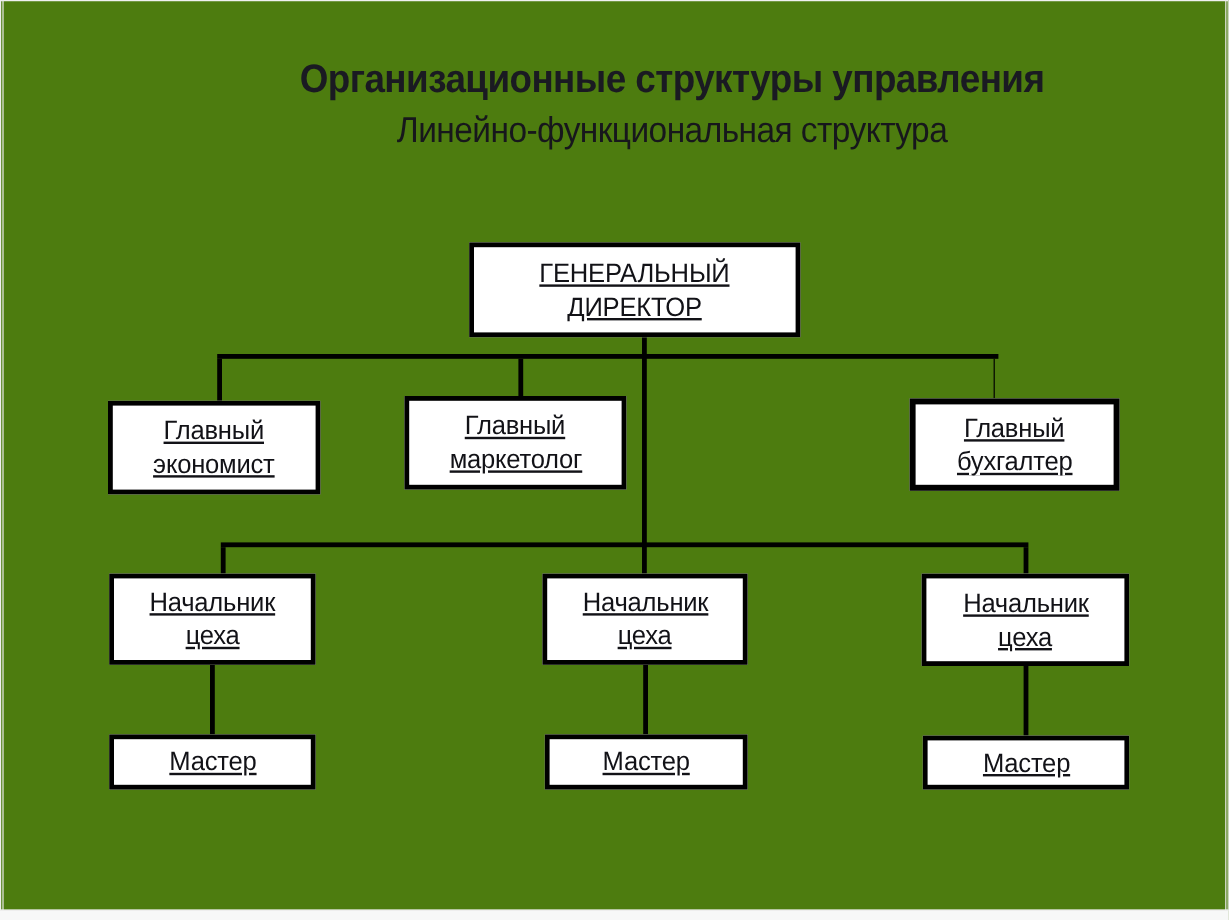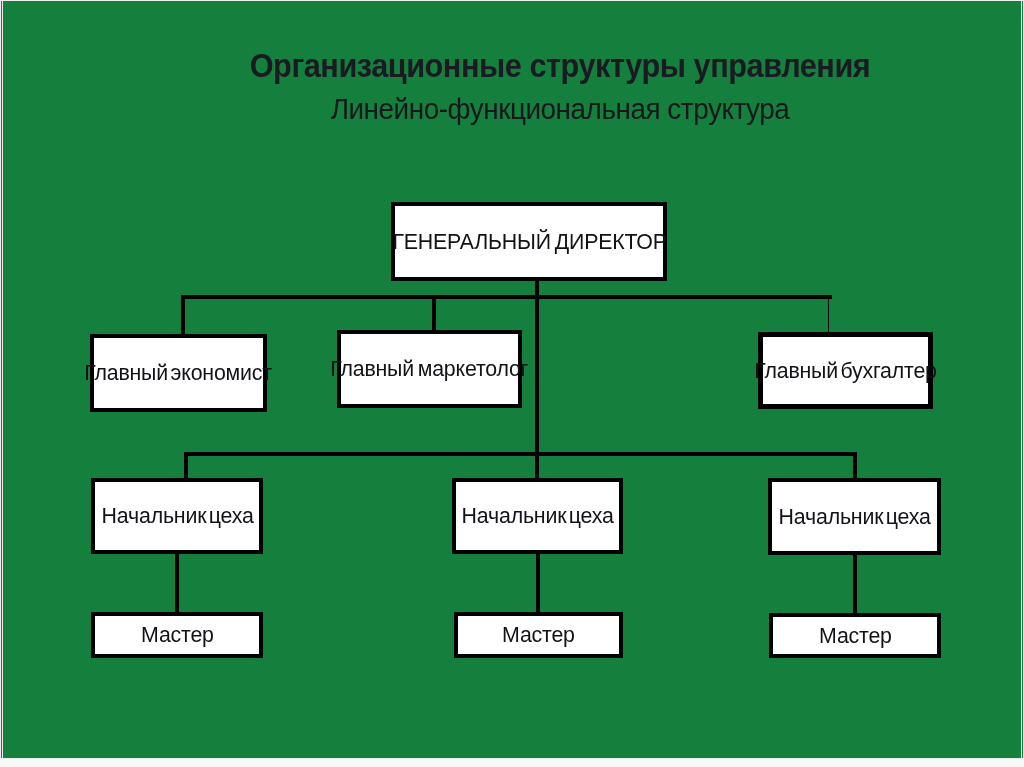--- a/index.html
+++ b/index.html
@@ -1,39 +1,39 @@
 <!DOCTYPE html>
 <html><head>
 <meta charset="utf-8">
 <style>
   html,body{margin:0;padding:0;background:#fdfdfd;}
   .screen{
-    position:relative;width:1024px;height:767px;background:#15803d;
+    position:relative;width:1024px;height:767px;background:#4d7c0f;
     font-family:"Liberation Sans","DejaVu Sans",sans-serif;
     overflow:hidden;
     box-shadow:inset 0 0 0 1px #f0f0f0;
   }
   .edge-left{position:absolute;left:2px;top:0;width:1px;height:767px;background:#ececec;}
   .edge-right{position:absolute;right:2px;top:0;width:1px;height:767px;background:#ececec;}
   .bottom-strip{position:absolute;left:0;bottom:0;width:1024px;height:8px;background:#f7f8f8;border-top:1px solid #ebebeb;}
 
   .title-wrap{position:absolute;left:96px;top:46px;width:928px;text-align:center;color:#1a1a22;}
   .title-main{
     font-size:33px;font-weight:bold;line-height:40px;letter-spacing:-0.5px;
     transform:scaleX(0.93);transform-origin:center;white-space:nowrap;
   }
   .title-sub{
     font-size:30px;font-weight:normal;line-height:38px;letter-spacing:-0.5px;color:#17171c;
     transform:scaleX(0.93);transform-origin:center;white-space:nowrap;margin-top:4px;
   }
 
   .node{
     position:absolute;box-sizing:border-box;background:#ffffff;border:4px solid #000000;
-    display:flex;flex-direction:row;align-items:center;justify-content:center;
-    color:#121217;font-size:22px;line-height:28px;text-align:center;letter-spacing:-0.2px;
+    display:flex;flex-direction:column;align-items:center;justify-content:center;
+    color:#121217;font-size:22px;line-height:28px;text-align:center;letter-spacing:-0.2px;text-decoration:underline;
   }
   .node span{display:block;transform:scaleX(0.97);transform-origin:center;white-space:nowrap;}
 
   .node-director{left:391px;top:202px;width:276px;height:79px;}
   .node-economist{left:90px;top:334px;width:177px;height:78px;}
   .node-marketer{left:337px;top:330px;width:185px;height:78px;}
   .node-accountant{left:758px;top:332px;width:175px;height:77px;border-width:5px;}
   .node-shop1{left:91px;top:478px;width:172px;height:76px;}
   .node-shop2{left:452px;top:478px;width:171px;height:76px;}
   .node-shop3{left:768px;top:478px;width:173px;height:77px;}

